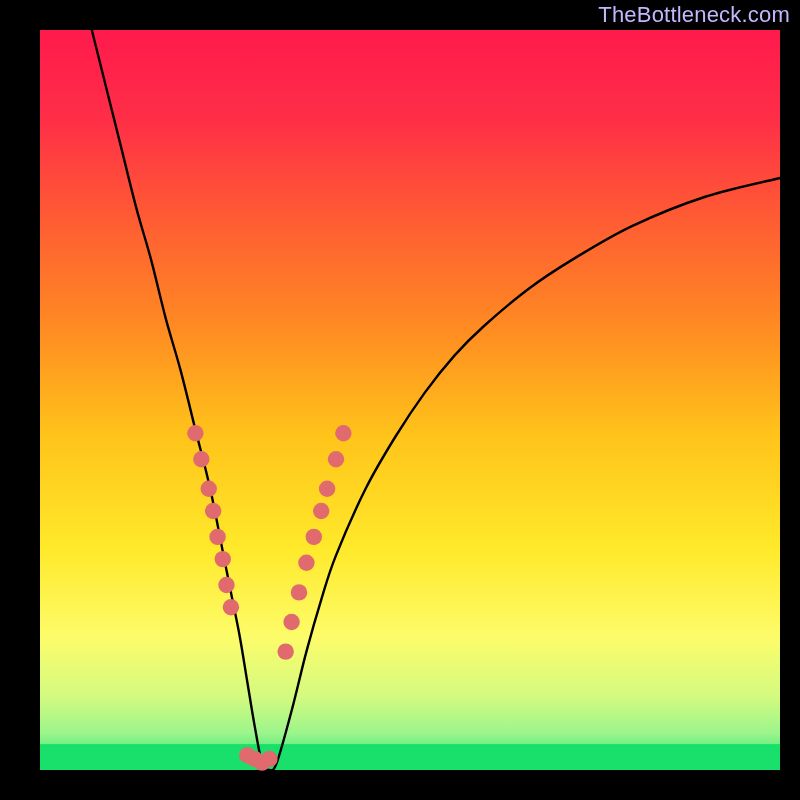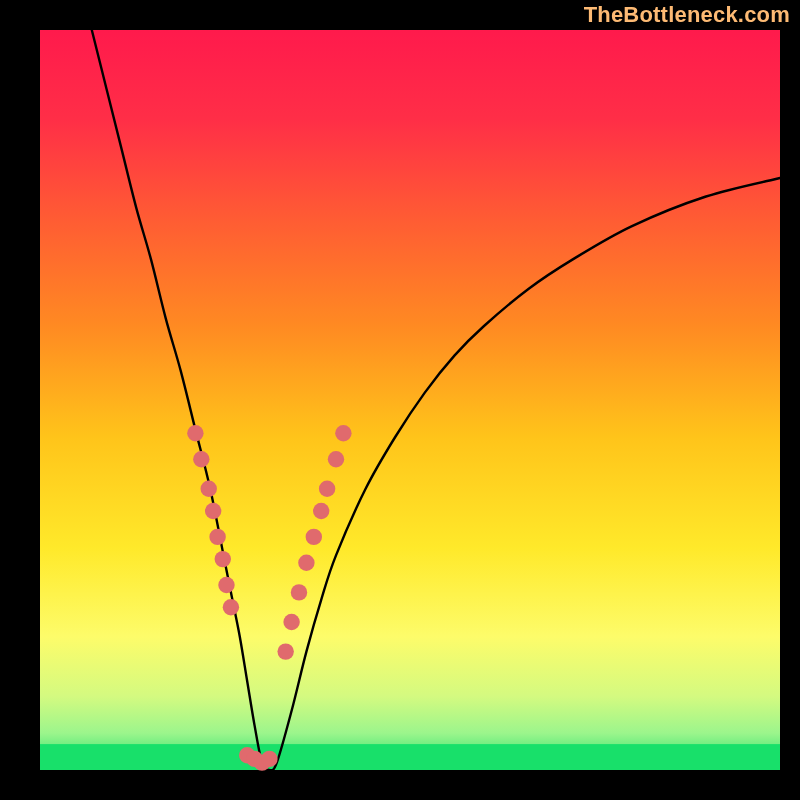--- a/index.html
+++ b/index.html
@@ -13,23 +13,23 @@
   .frame {
     width: 800px;
     height: 800px;
     background: #000;
     position: relative;
   }
   .watermark {
     position: absolute;
     top: 2px;
     right: 10px;
-    color: #fdba74;
+    color: #c4b5fd;
     font-size: 22px;
-    font-weight: 700;
+    font-weight: 400;
     letter-spacing: 0.2px;
     z-index: 10;
   }
   svg {
     position: absolute;
     top: 0;
     left: 0;
   }
 </style>
 </head>

